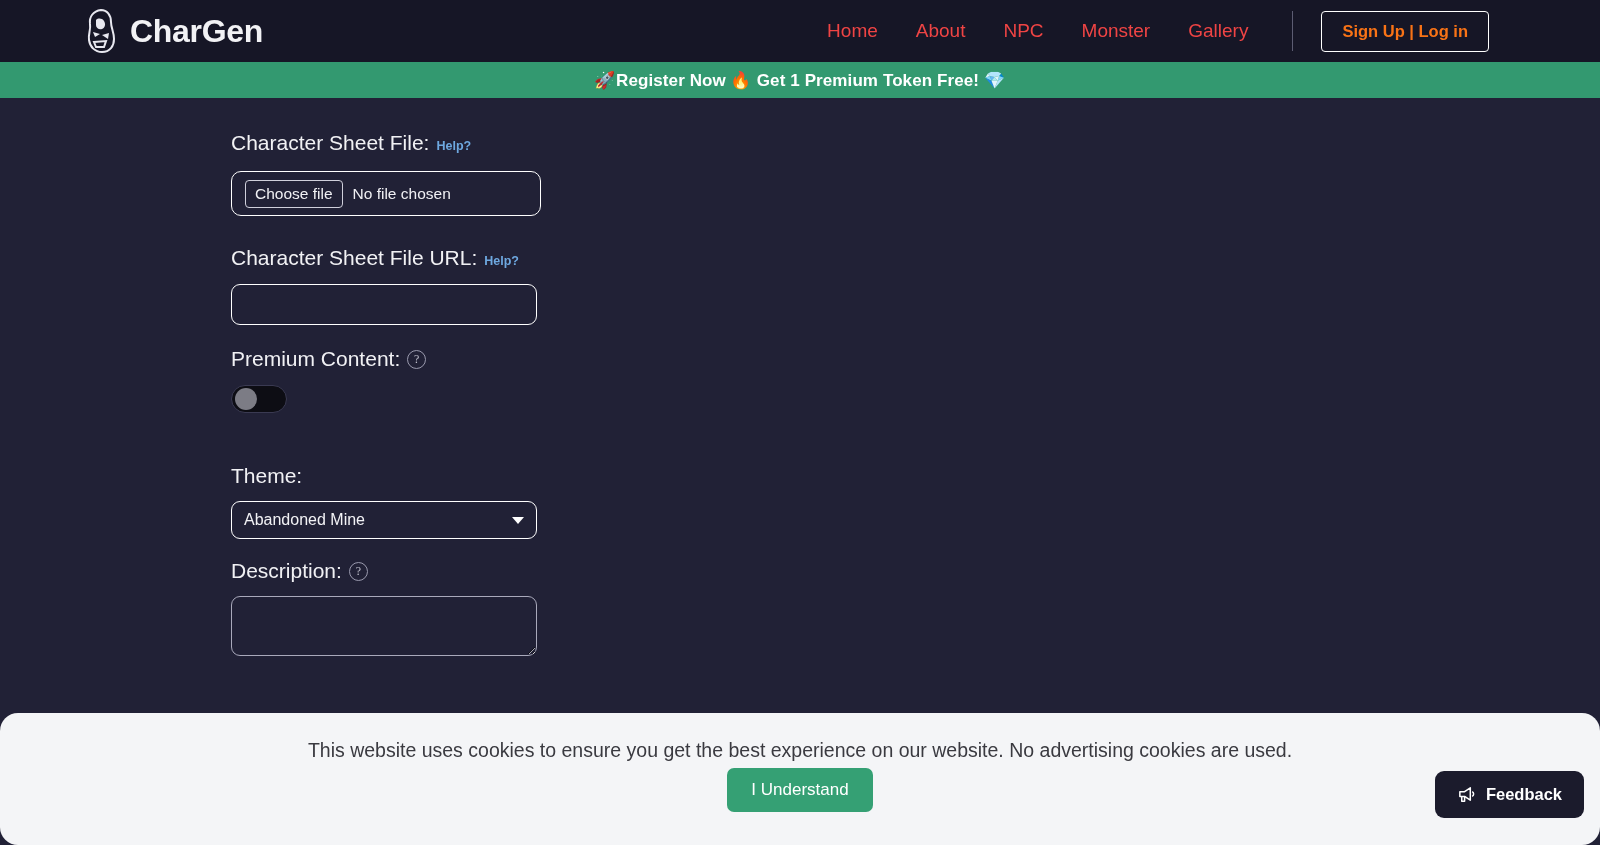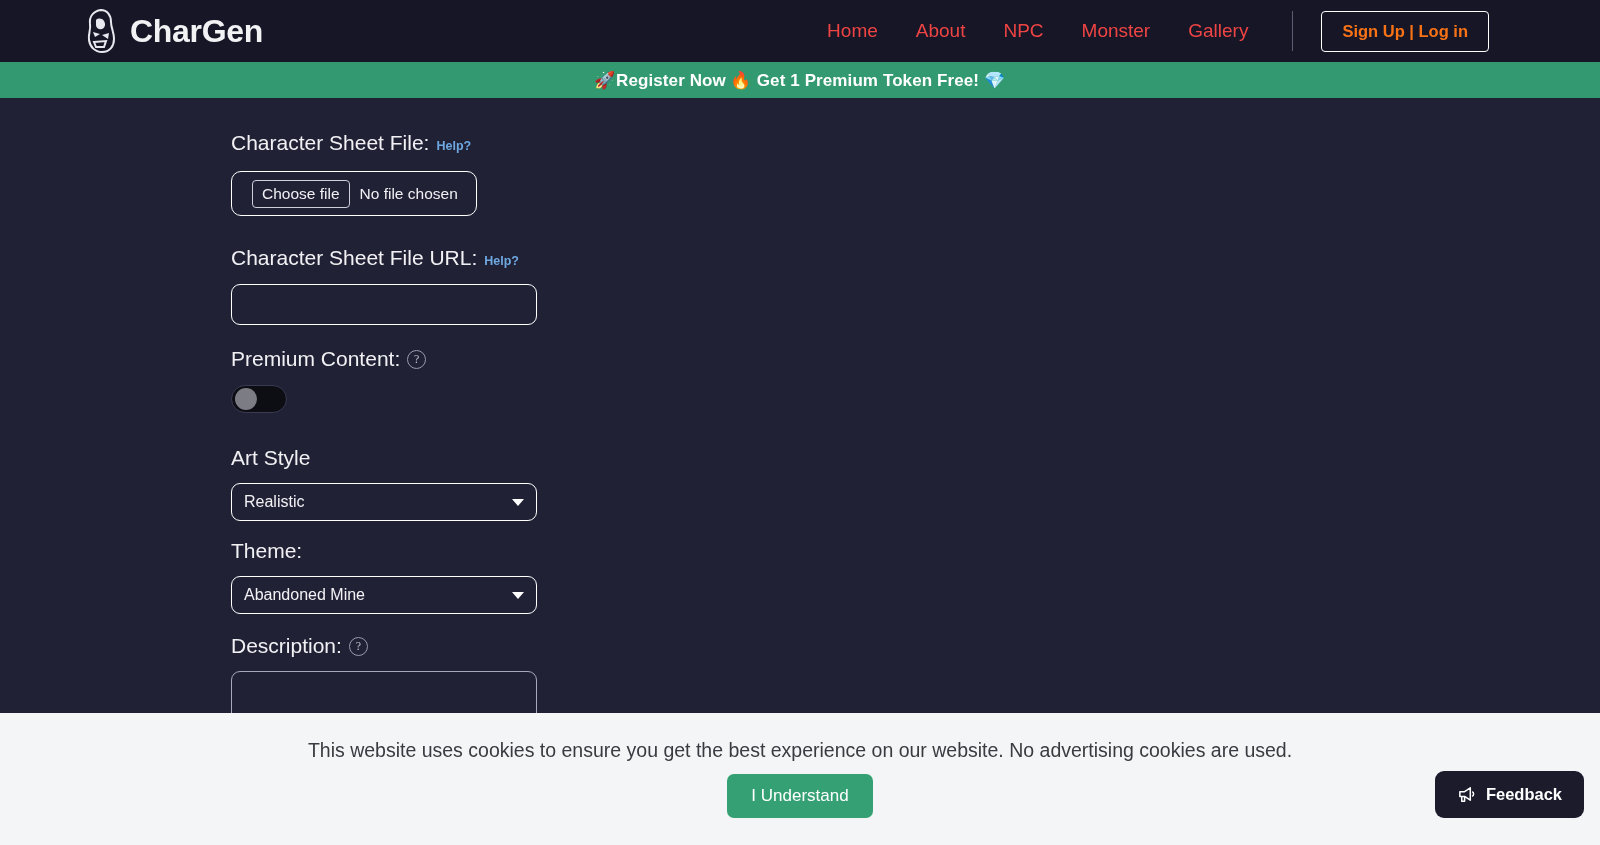--- a/index.html
+++ b/index.html
@@ -133,28 +133,28 @@
     border-radius: 9px;
     margin-top: 14px;
     display: flex;
     align-items: center;
     padding: 0 11px;
     font-size: 16px;
     color: #ffffff;
     font-family: inherit;
   }
   .file-box {
-    width: 246px;
+    width: 310px;
     height: 45px;
     border: 1.6px solid #ffffff;
     border-radius: 10px;
     margin-top: 16px;
     display: flex;
     align-items: center;
-    padding: 0 20px;
+    padding: 0 13px;
     gap: 10px;
   }
   .choose-file-btn {
     border: 1.4px solid #cfcfdb;
     border-radius: 4px;
     background: transparent;
     color: #f0f0f4;
     font-size: 15.5px;
     padding: 4px 9px;
     cursor: pointer;
@@ -236,28 +236,29 @@
   
   .cookie-banner {
     position: absolute;
     left: 0; right: 0; bottom: 0;
     height: 132px;
     background: #f4f5f7;
     display: flex;
     flex-direction: column;
     align-items: center;
     padding-top: 26px;
+    border-radius: 18px;
   }
   .cookie-text {
     font-size: 19.5px;
     color: #3a3a40;
     text-align: center;
   }
   .cookie-btn {
-    margin-top: 12px;
+    margin-top: 6px;
     background: #35a074;
     color: #ffffff;
     border: none;
     border-radius: 7px;
     font-size: 17px;
     padding: 12px 24px;
     cursor: pointer;
     font-family: inherit;
   }
 
@@ -355,29 +356,20 @@
       <span>Premium Content:</span>
       <span class="help-circle">?</span>
     </div>
     <div class="toggle">
       <span class="toggle-knob"></span>
     </div>
   </div>
 
   <div class="gap-artstyle"></div>
 
-  <div class="field">
-    <div class="field-label">
-      <span>Art Style</span>
-    </div>
-    <div class="select-box">
-      <span class="select-value">Realistic</span>
-      <span class="caret"></span>
-    </div>
-  </div>
 
   <div class="gap-theme"></div>
 
   <div class="field">
     <div class="field-label">
       <span>Theme:</span>
     </div>
     <div class="select-box">
       <span class="select-value">Abandoned Mine</span>
       <span class="caret"></span>

